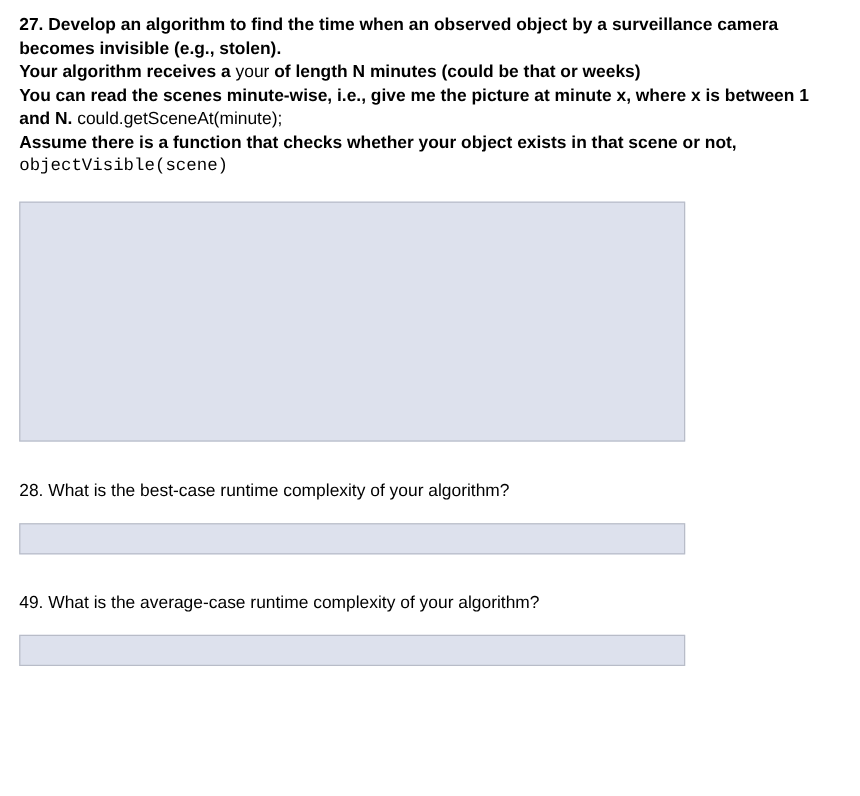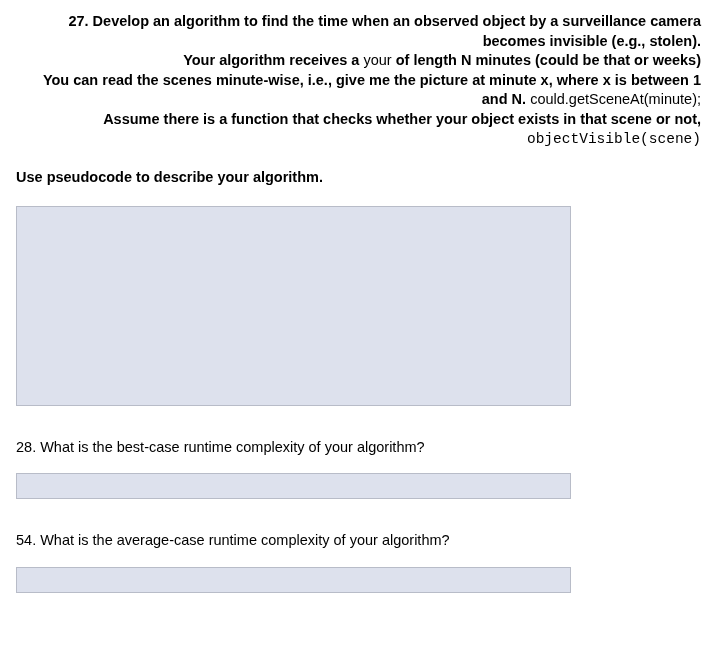--- a/index.html
+++ b/index.html
@@ -12,21 +12,20 @@
       background: #ffffff;
       padding: 12px 16px;
       width: 717px;
       font-size: 14.5px;
       line-height: 1.35;
       color: #000000;
     }
     .question-text {
       font-weight: bold;
       margin-bottom: 18px;
-      text-align: right;
     }
     .question-text .code {
       font-weight: normal;
       font-family: Arial, Helvetica, sans-serif;
     }
     .last-line {
       font-weight: normal;
       font-family: Liberation Mono, monospace;
     }
     .instruction {
@@ -59,25 +58,24 @@
 </head>
 <body>
 
 <div class="q-block">
   <div class="question-text">
     <span>27. Develop an algorithm to find the time when an observed object by a surveillance camera becomes invisible (e.g., stolen).</span><br>
     <span>Your algorithm receives a </span><span class="code">your</span><span> of length N minutes (could be that or weeks)</span><br>
     <span>You can read the scenes minute-wise, i.e., give me the picture at minute x, where x is between 1 and N. </span><span class="code">could.getSceneAt(minute);</span><br>
     <span>Assume there is a function that checks whether your object exists in that scene or not, </span><span class="last-line">objectVisible(scene)</span>
   </div>
-  <div class="instruction">Use pseudocode to describe your algorithm.</div>
   <div class="answer-box-large"></div>
 </div>
 
 <div class="q-block">
   <div class="sub-question">28. What is the best-case runtime complexity of your algorithm?</div>
   <div class="answer-box-small"></div>
 </div>
 
 <div class="q-block">
-  <div class="sub-question">54. What is the average-case runtime complexity of your algorithm?</div>
+  <div class="sub-question">49. What is the average-case runtime complexity of your algorithm?</div>
   <div class="answer-box-small"></div>
 </div>
 
 </body></html>

